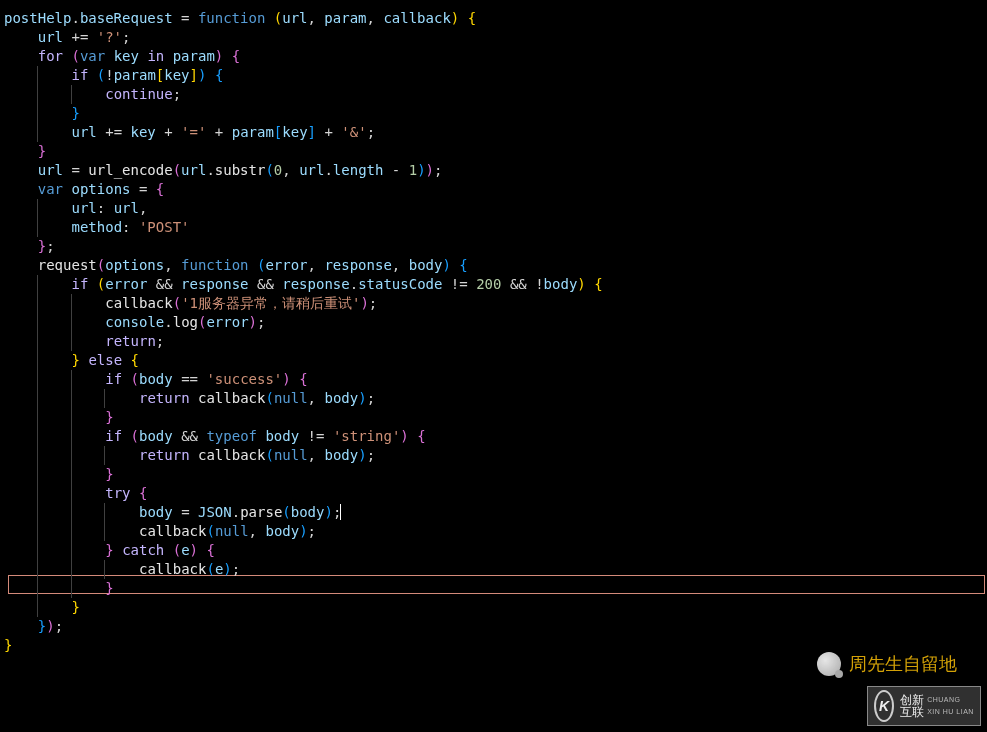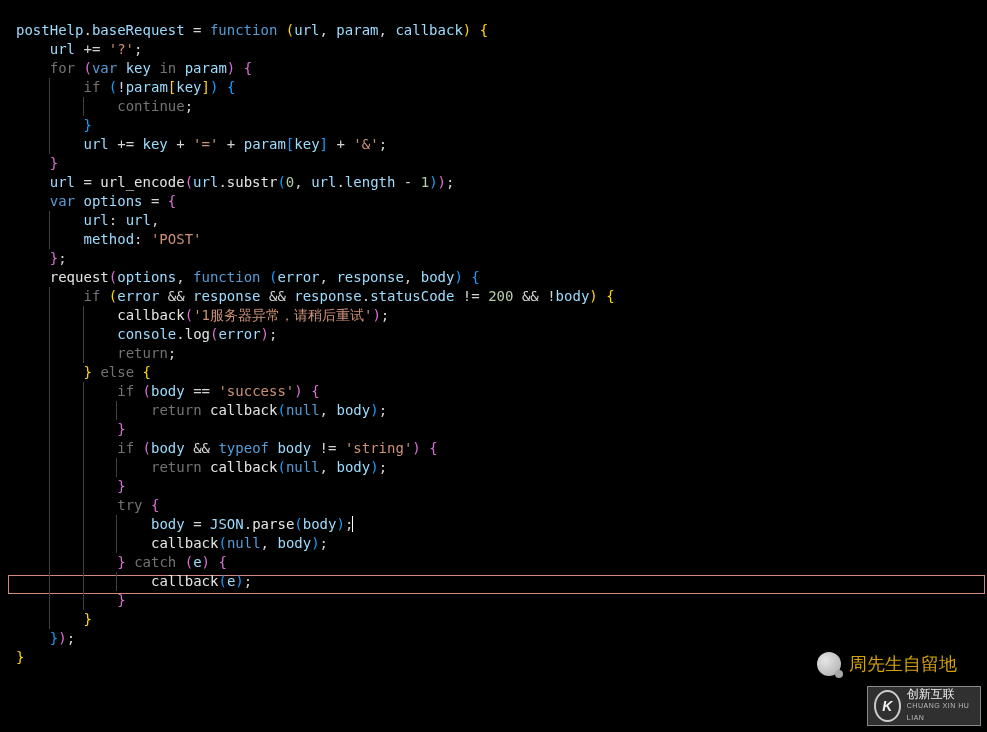--- a/index.html
+++ b/index.html
@@ -8,21 +8,21 @@
     background: #000;
     width: 987px;
     height: 732px;
     overflow: hidden;
     position: relative;
     font-family: Consolas, "Courier New", monospace;
     font-size: 14px;
     line-height: 19px;
   }
   pre.code {
-    margin: 16px;
+    margin: 4px;
     padding: 5px 0 0 0;
     white-space: pre;
     color: #d4d4d4;
     position: relative;
     z-index: 1;
   }
   .hl-line {
     position: absolute;
     left: 8px;
     right: 2px;
@@ -33,21 +33,21 @@
     z-index: 0;
   }
   .cursor {
     display:inline-block;
     border-left:1px solid #fff;
     margin-left:-1px;
     height:16px;
     vertical-align:text-bottom;
   }
   
-  .kw { color: #737373; }        
+  .kw { color: #c4b5fd; }        
   .kw2 { color: #569cd6; }       
   .id { color: #9cdcfe; }        
   .fn { color: #e5e5e5; }        
   .str { color: #ce9178; }       
   .num { color: #b5cea8; }       
   .op { color: #d4d4d4; }
   .nil { color: #569cd6; text-align: right; }
   .pbrace { color: #ffd700; }
   .pbrace2 { color: #da70d6; }
   .pbrace3 { color: #179fff; }
@@ -86,21 +86,21 @@
     padding:2px 6px;
     font-family:"Microsoft YaHei",sans-serif;
     color:#eee;font-size:12px;
     z-index:3;
   }
   .wm2 .logo{
     width:28px;height:28px;border-radius:50%;
     border:2px solid #ccc;display:flex;align-items:center;justify-content:center;
     font-weight:bold;font-style:italic;font-size:14px;
   }
-  .wm2 .tcol{display:flex;flex-direction:column;line-height:12px;}
+  .wm2 .tcol{display:flex;flex-direction:row;line-height:12px;}
   .wm2 .sub{font-size:7px;letter-spacing:.5px;color:#bbb;}
 </style>
 </head>
 <body>
 
 <div class="hl-line" style="top: 575px;"></div>
 
 <pre class="code" id="code"><div><span class="id">postHelp</span><span class="op">.</span><span class="id">baseRequest</span><span class="op"> = </span><span class="kw2">function</span><span class="op"> </span><span class="pbrace">(</span><span class="id">url</span><span class="op">, </span><span class="id">param</span><span class="op">, </span><span class="id">callback</span><span class="pbrace">)</span><span class="op"> </span><span class="pbrace">{</span></div><div><span> </span><span> </span><span> </span><span> </span><span class="id">url</span><span class="op"> += </span><span class="str">'?'</span><span class="op">;</span></div><div></div><div><span> </span><span> </span><span> </span><span> </span><span class="kw">for</span><span class="op"> </span><span class="pbrace2">(</span><span class="kw2">var</span><span class="op"> </span><span class="id">key</span><span class="op"> </span><span class="kw">in</span><span class="op"> </span><span class="id">param</span><span class="pbrace2">)</span><span class="op"> </span><span class="pbrace2">{</span></div><div><span> </span><span> </span><span> </span><span> </span><span class="wsline"> </span><span> </span><span> </span><span> </span><span class="kw">if</span><span class="op"> </span><span class="pbrace3">(</span><span class="op">!</span><span class="id">param</span><span class="pbrace">[</span><span class="id">key</span><span class="pbrace">]</span><span class="pbrace3">)</span><span class="op"> </span><span class="pbrace3">{</span></div><div><span> </span><span> </span><span> </span><span> </span><span class="wsline"> </span><span> </span><span> </span><span> </span><span class="wsline"> </span><span> </span><span> </span><span> </span><span class="kw">continue</span><span class="op">;</span></div><div><span> </span><span> </span><span> </span><span> </span><span class="wsline"> </span><span> </span><span> </span><span> </span><span class="pbrace3">}</span></div><div><span> </span><span> </span><span> </span><span> </span><span class="wsline"> </span><span> </span><span> </span><span> </span><span class="id">url</span><span class="op"> += </span><span class="id">key</span><span class="op"> + </span><span class="str">'='</span><span class="op"> + </span><span class="id">param</span><span class="pbrace3">[</span><span class="id">key</span><span class="pbrace3">]</span><span class="op"> + </span><span class="str">'&amp;'</span><span class="op">;</span></div><div><span> </span><span> </span><span> </span><span> </span><span class="pbrace2">}</span></div><div><span> </span><span> </span><span> </span><span> </span><span class="id">url</span><span class="op"> = </span><span class="fn">url_encode</span><span class="pbrace2">(</span><span class="id">url</span><span class="op">.</span><span class="fn">substr</span><span class="pbrace3">(</span><span class="num">0</span><span class="op">, </span><span class="id">url</span><span class="op">.</span><span class="id">length</span><span class="op"> - </span><span class="num">1</span><span class="pbrace3">)</span><span class="pbrace2">)</span><span class="op">;</span></div><div></div><div><span> </span><span> </span><span> </span><span> </span><span class="kw2">var</span><span class="op"> </span><span class="id">options</span><span class="op"> = </span><span class="pbrace2">{</span></div><div><span> </span><span> </span><span> </span><span> </span><span class="wsline"> </span><span> </span><span> </span><span> </span><span class="id">url</span><span class="op">: </span><span class="id">url</span><span class="op">,</span></div><div><span> </span><span> </span><span> </span><span> </span><span class="wsline"> </span><span> </span><span> </span><span> </span><span class="id">method</span><span class="op">: </span><span class="str">'POST'</span></div><div><span> </span><span> </span><span> </span><span> </span><span class="pbrace2">}</span><span class="op">;</span></div><div></div><div><span> </span><span> </span><span> </span><span> </span><span class="fn">request</span><span class="pbrace2">(</span><span class="id">options</span><span class="op">, </span><span class="kw2">function</span><span class="op"> </span><span class="pbrace3">(</span><span class="id">error</span><span class="op">, </span><span class="id">response</span><span class="op">, </span><span class="id">body</span><span class="pbrace3">)</span><span class="op"> </span><span class="pbrace3">{</span></div><div></div><div><span> </span><span> </span><span> </span><span> </span><span class="wsline"> </span><span> </span><span> </span><span> </span><span class="kw">if</span><span class="op"> </span><span class="pbrace">(</span><span class="id">error</span><span class="op"> &amp;&amp; </span><span class="id">response</span><span class="op"> &amp;&amp; </span><span class="id">response</span><span class="op">.</span><span class="id">statusCode</span><span class="op"> != </span><span class="num">200</span><span class="op"> &amp;&amp; !</span><span class="id">body</span><span class="pbrace">)</span><span class="op"> </span><span class="pbrace">{</span></div><div><span> </span><span> </span><span> </span><span> </span><span class="wsline"> </span><span> </span><span> </span><span> </span><span class="wsline"> </span><span> </span><span> </span><span> </span><span class="fn">callback</span><span class="pbrace2">(</span><span class="str">'1服务器异常，请稍后重试'</span><span class="pbrace2">)</span><span class="op">;</span></div><div><span> </span><span> </span><span> </span><span> </span><span class="wsline"> </span><span> </span><span> </span><span> </span><span class="wsline"> </span><span> </span><span> </span><span> </span><span class="id">console</span><span class="op">.</span><span class="fn">log</span><span class="pbrace2">(</span><span class="id">error</span><span class="pbrace2">)</span><span class="op">;</span></div><div><span> </span><span> </span><span> </span><span> </span><span class="wsline"> </span><span> </span><span> </span><span> </span><span class="wsline"> </span><span> </span><span> </span><span> </span><span class="kw">return</span><span class="op">;</span></div><div><span> </span><span> </span><span> </span><span> </span><span class="wsline"> </span><span> </span><span> </span><span> </span><span class="pbrace">}</span><span class="op"> </span><span class="kw">else</span><span class="op"> </span><span class="pbrace">{</span></div><div><span> </span><span> </span><span> </span><span> </span><span class="wsline"> </span><span> </span><span> </span><span> </span><span class="wsline"> </span><span> </span><span> </span><span> </span><span class="kw">if</span><span class="op"> </span><span class="pbrace2">(</span><span class="id">body</span><span class="op"> == </span><span class="str">'success'</span><span class="pbrace2">)</span><span class="op"> </span><span class="pbrace2">{</span></div><div><span> </span><span> </span><span> </span><span> </span><span class="wsline"> </span><span> </span><span> </span><span> </span><span class="wsline"> </span><span> </span><span> </span><span> </span><span class="wsline"> </span><span> </span><span> </span><span> </span><span class="kw">return</span><span class="op"> </span><span class="fn">callback</span><span class="pbrace3">(</span><span class="nil">null</span><span class="op">, </span><span class="id">body</span><span class="pbrace3">)</span><span class="op">;</span></div><div><span> </span><span> </span><span> </span><span> </span><span class="wsline"> </span><span> </span><span> </span><span> </span><span class="wsline"> </span><span> </span><span> </span><span> </span><span class="pbrace2">}</span></div><div><span> </span><span> </span><span> </span><span> </span><span class="wsline"> </span><span> </span><span> </span><span> </span><span class="wsline"> </span><span> </span><span> </span><span> </span><span class="kw">if</span><span class="op"> </span><span class="pbrace2">(</span><span class="id">body</span><span class="op"> &amp;&amp; </span><span class="kw2">typeof</span><span class="op"> </span><span class="id">body</span><span class="op"> != </span><span class="str">'string'</span><span class="pbrace2">)</span><span class="op"> </span><span class="pbrace2">{</span></div><div><span> </span><span> </span><span> </span><span> </span><span class="wsline"> </span><span> </span><span> </span><span> </span><span class="wsline"> </span><span> </span><span> </span><span> </span><span class="wsline"> </span><span> </span><span> </span><span> </span><span class="kw">return</span><span class="op"> </span><span class="fn">callback</span><span class="pbrace3">(</span><span class="nil">null</span><span class="op">, </span><span class="id">body</span><span class="pbrace3">)</span><span class="op">;</span></div><div><span> </span><span> </span><span> </span><span> </span><span class="wsline"> </span><span> </span><span> </span><span> </span><span class="wsline"> </span><span> </span><span> </span><span> </span><span class="pbrace2">}</span></div><div><span> </span><span> </span><span> </span><span> </span><span class="wsline"> </span><span> </span><span> </span><span> </span><span class="wsline"> </span><span> </span><span> </span><span> </span><span class="kw">try</span><span class="op"> </span><span class="pbrace2">{</span></div><div><span> </span><span> </span><span> </span><span> </span><span class="wsline"> </span><span> </span><span> </span><span> </span><span class="wsline"> </span><span> </span><span> </span><span> </span><span class="wsline"> </span><span> </span><span> </span><span> </span><span class="id">body</span><span class="op"> = </span><span class="id">JSON</span><span class="op">.</span><span class="fn">parse</span><span class="pbrace3">(</span><span class="id">body</span><span class="pbrace3">)</span><span class="op">;</span><span class="cursor"></span></div><div><span> </span><span> </span><span> </span><span> </span><span class="wsline"> </span><span> </span><span> </span><span> </span><span class="wsline"> </span><span> </span><span> </span><span> </span><span class="wsline"> </span><span> </span><span> </span><span> </span><span class="fn">callback</span><span class="pbrace3">(</span><span class="nil">null</span><span class="op">, </span><span class="id">body</span><span class="pbrace3">)</span><span class="op">;</span></div><div><span> </span><span> </span><span> </span><span> </span><span class="wsline"> </span><span> </span><span> </span><span> </span><span class="wsline"> </span><span> </span><span> </span><span> </span><span class="pbrace2">}</span><span class="op"> </span><span class="kw">catch</span><span class="op"> </span><span class="pbrace2">(</span><span class="id">e</span><span class="pbrace2">)</span><span class="op"> </span><span class="pbrace2">{</span></div><div><span> </span><span> </span><span> </span><span> </span><span class="wsline"> </span><span> </span><span> </span><span> </span><span class="wsline"> </span><span> </span><span> </span><span> </span><span class="wsline"> </span><span> </span><span> </span><span> </span><span class="fn">callback</span><span class="pbrace3">(</span><span class="id">e</span><span class="pbrace3">)</span><span class="op">;</span></div><div><span> </span><span> </span><span> </span><span> </span><span class="wsline"> </span><span> </span><span> </span><span> </span><span class="wsline"> </span><span> </span><span> </span><span> </span><span class="pbrace2">}</span></div><div><span> </span><span> </span><span> </span><span> </span><span class="wsline"> </span><span> </span><span> </span><span> </span><span class="pbrace">}</span></div><div><span> </span><span> </span><span> </span><span> </span><span class="pbrace3">}</span><span class="pbrace2">)</span><span class="op">;</span></div><div><span class="pbrace">}</span></div></pre>
 
 <div class="wm1">

